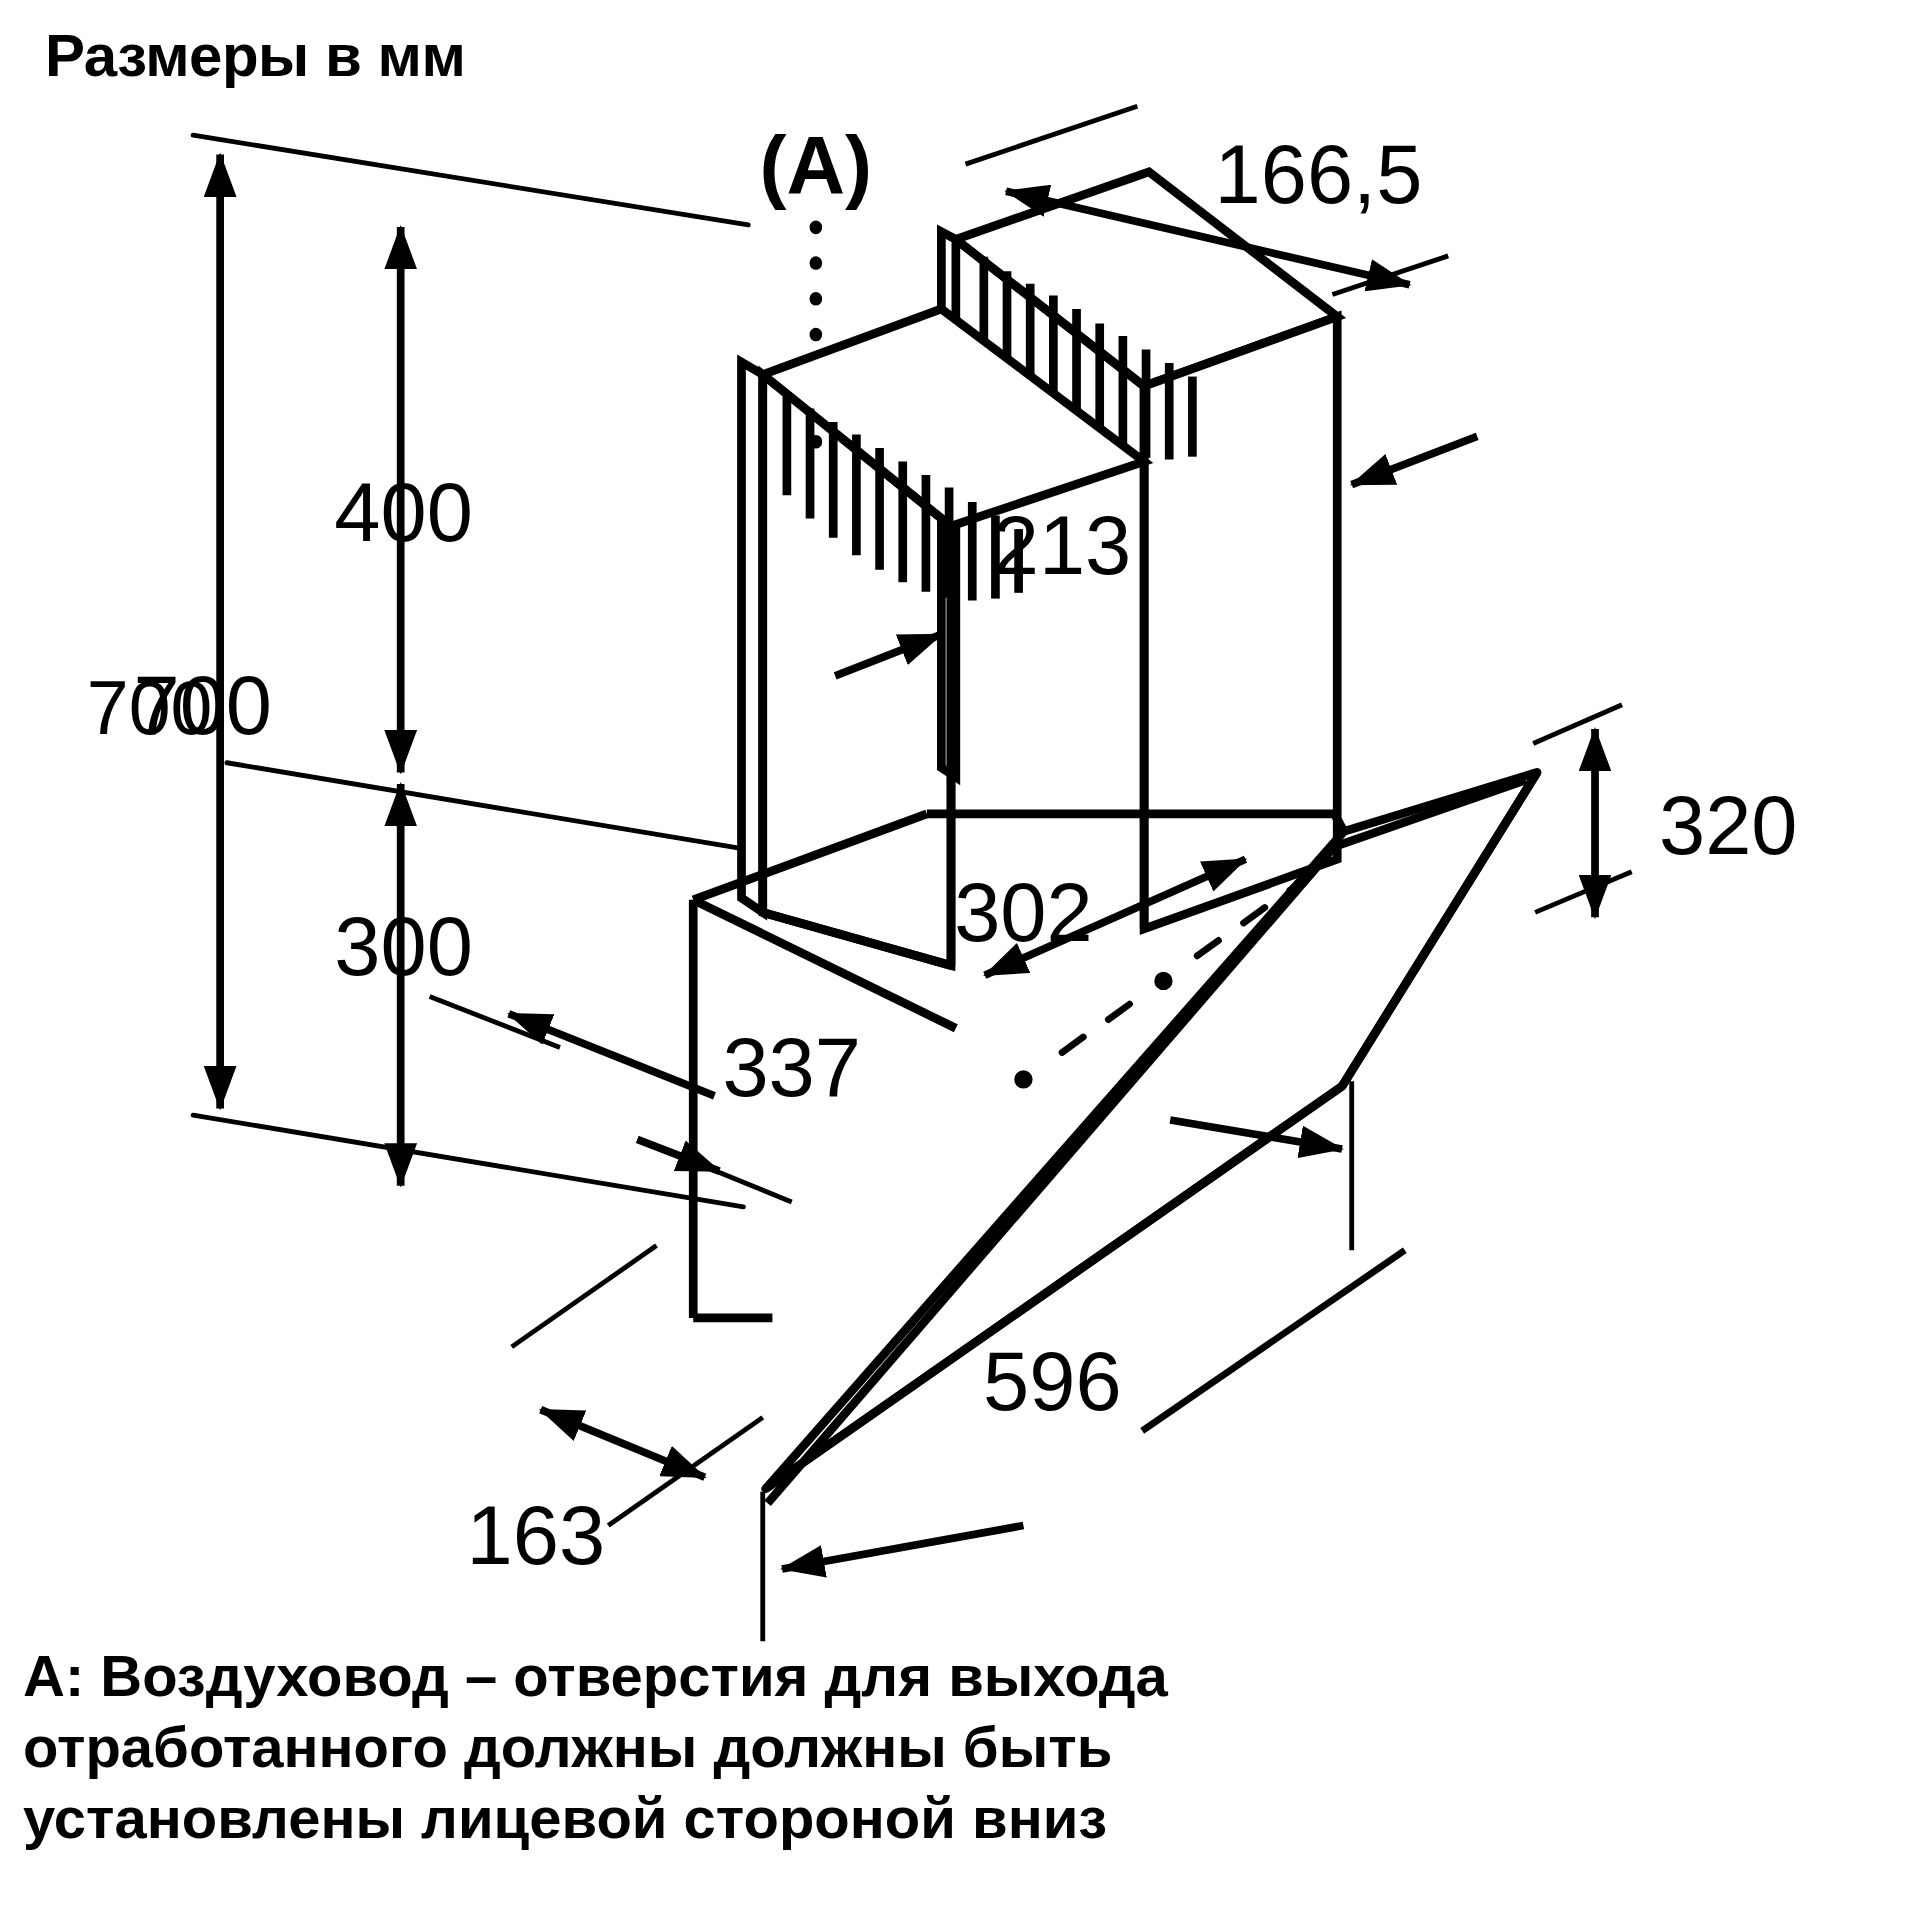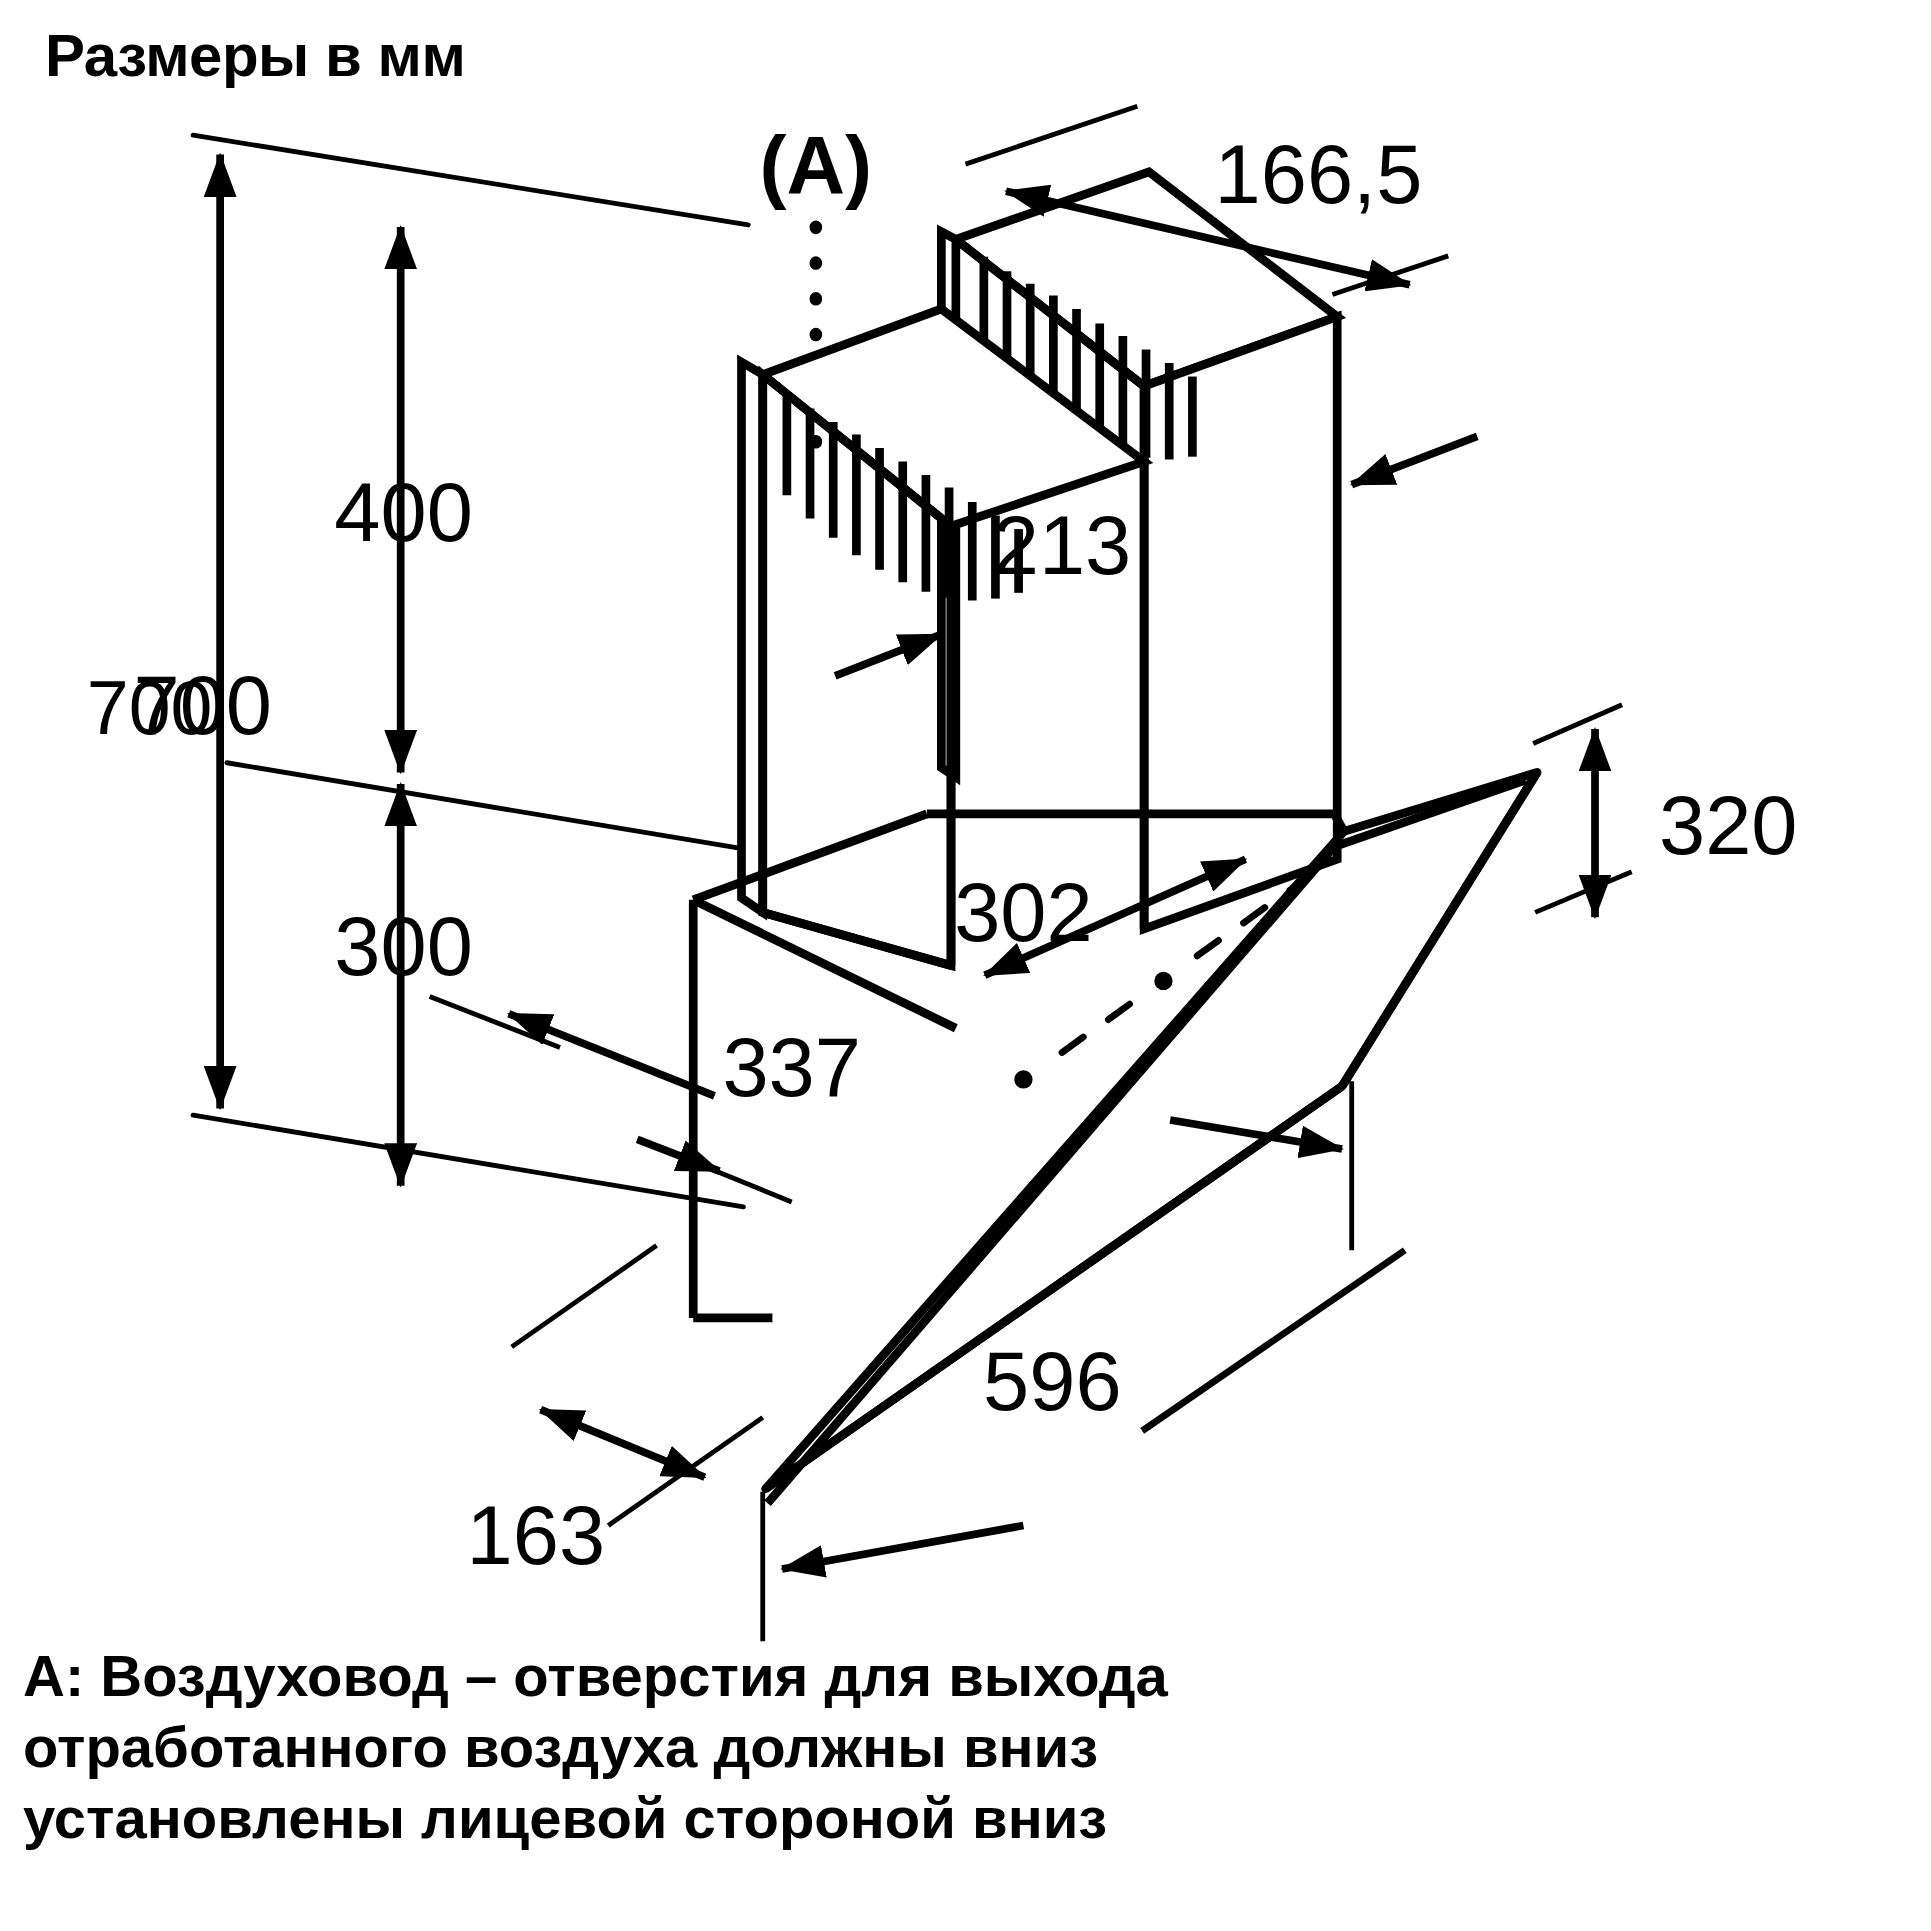--- a/index.html
+++ b/index.html
@@ -229,17 +229,17 @@
       <text x="820" y="1135" text-anchor="middle">337</text>
       <text x="1790" y="885" text-anchor="middle">320</text>
       <text x="1090" y="1460" text-anchor="middle">596</text>
       <text x="555" y="1620" text-anchor="middle">163</text>
       <text x="845" y="200" text-anchor="middle" font-size="84" font-weight="bold">(A)</text>
     </g>
 
   </svg>
 
   <div class="note">A: Воздуховод – отверстия для выхода
- отработанного воздуха должны вниз
+ отработанного должны должны быть
  установлены лицевой стороной вниз</div>
 
 </div>
 
 
 </body></html>

